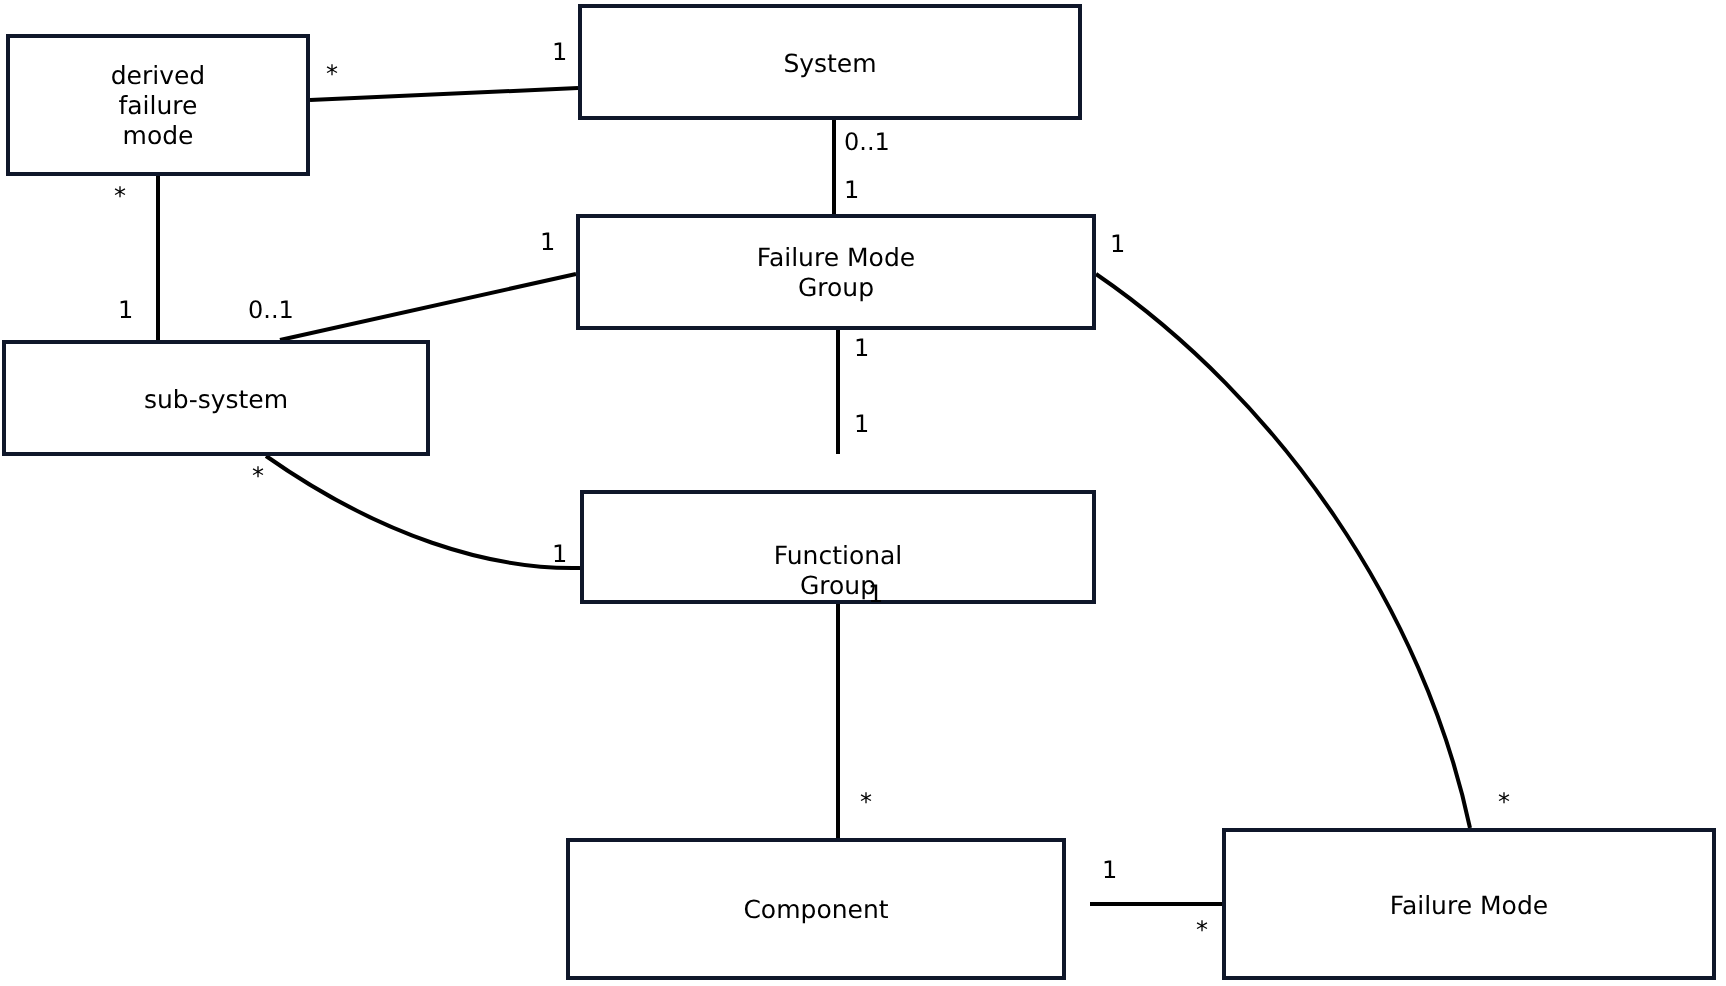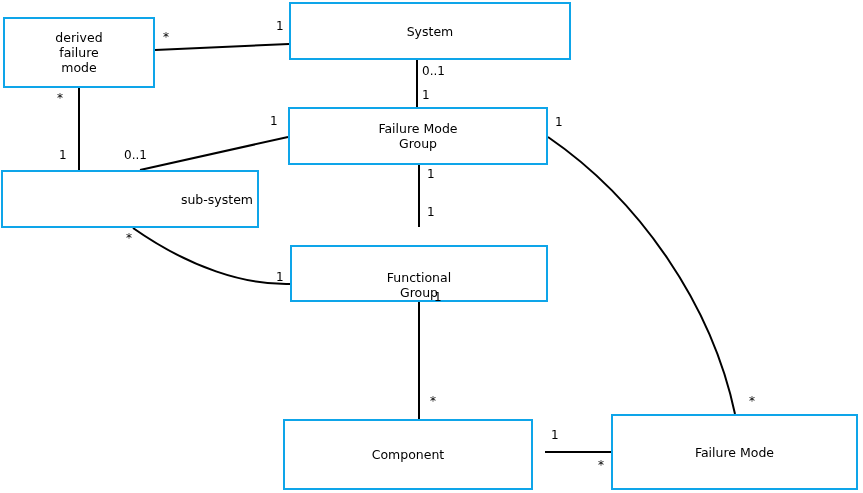--- a/index.html
+++ b/index.html
@@ -19,21 +19,21 @@
   #edge-layer {
     position: absolute;
     left: 0;
     top: 0;
     width: 863px;
     height: 493px;
   }
   .uml-box {
     position: absolute;
     box-sizing: border-box;
-    border: 2px solid #0ea5e9;
+    border: 2px solid #0f172a;
     background: #ffffff;
     display: flex;
     align-items: center;
     justify-content: center;
     text-align: center;
     z-index: 2;
   }
   .uml-box .box-label {
     font-size: 12.5px;
     line-height: 15px;
@@ -66,28 +66,28 @@
       <path d="M 545 452 L 611 452" fill="none" stroke="#000000" stroke-width="2" stroke-linecap="butt"></path>
       <path d="M 548 137 C 640 200 712 305 735 414" fill="none" stroke="#000000" stroke-width="2" stroke-linecap="butt"></path>
     </svg>
 
   <div id="box-layer">
       <div class="uml-box" style="left: 3px; top: 17px; width: 152px; height: 71px;">
         <div class="box-label">derived
 failure
 mode</div>
       </div>
-      <div class="uml-box" style="left: 289px; top: 2px; width: 282px; height: 58px;">
+      <div class="uml-box" style="left: 289px; top: 2px; width: 252px; height: 58px;">
         <div class="box-label">System</div>
       </div>
       <div class="uml-box" style="left: 288px; top: 107px; width: 260px; height: 58px;">
         <div class="box-label">Failure Mode
 Group</div>
       </div>
-      <div class="uml-box" style="left: 1px; top: 170px; width: 258px; height: 58px; justify-content: flex-end;">
+      <div class="uml-box" style="left: 1px; top: 170px; width: 214px; height: 58px;">
         <div class="box-label">sub-system</div>
       </div>
       <div class="uml-box" style="left: 290px; top: 245px; width: 258px; height: 57px; align-items: flex-end;">
         <div class="box-label">Functional
 Group</div>
       </div>
       <div class="uml-box" style="left: 283px; top: 419px; width: 250px; height: 71px;">
         <div class="box-label">Component</div>
       </div>
       <div class="uml-box" style="left: 611px; top: 414px; width: 247px; height: 76px;">

